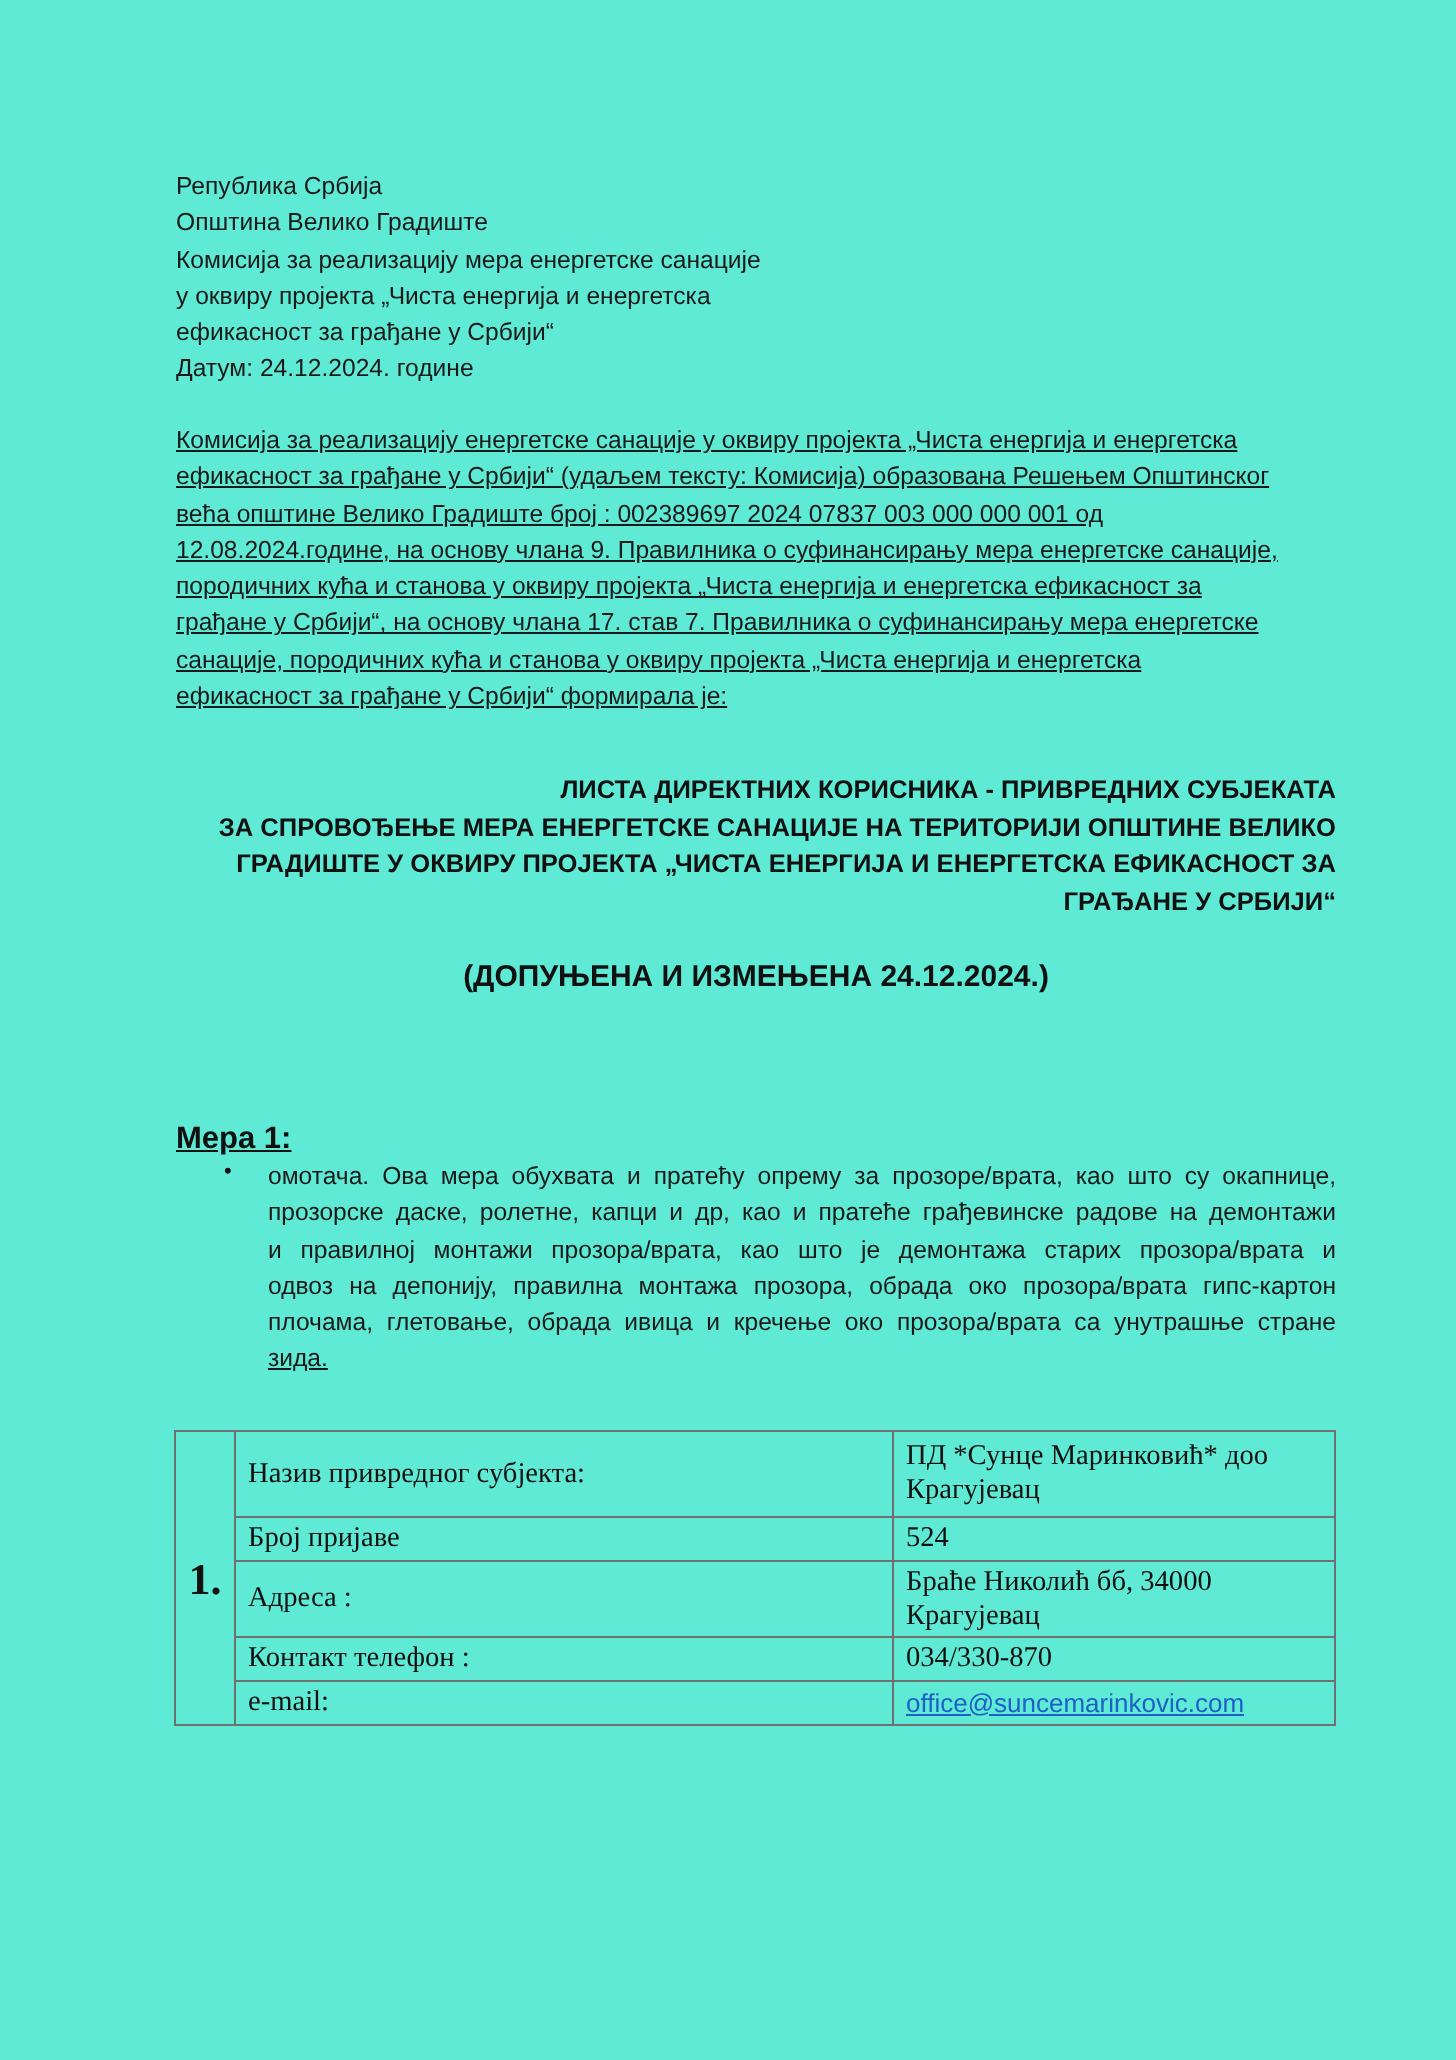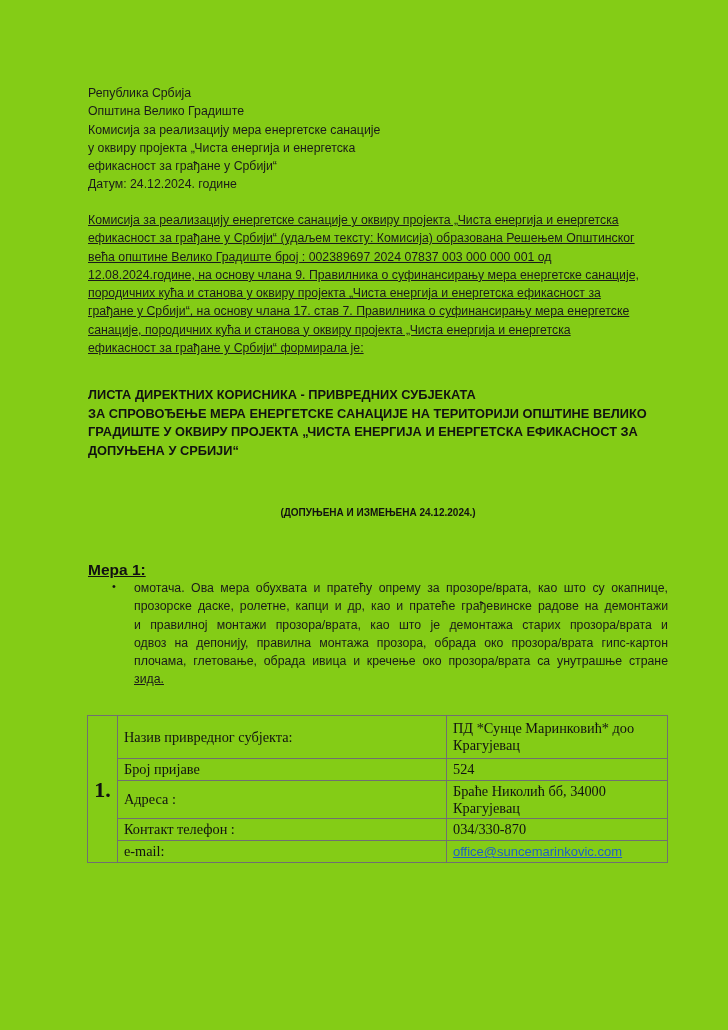--- a/index.html
+++ b/index.html
@@ -1,28 +1,28 @@
 <!DOCTYPE html>
 <html><head>
 <meta charset="utf-8">
 <style>
   html, body { margin: 0; padding: 0; background: #ffffff; }
   body { width: 728px; height: 1030px; position: relative; overflow: hidden;
          font-family: "Liberation Sans", "DejaVu Sans", sans-serif; color: #111; }
-  .page { position: absolute; left: 0; top: 0; width: 728px; height: 1030px; background: #84cc16; }
+  .page { position: absolute; left: 0; top: 0; width: 728px; height: 1030px; background: #5eead4; }
   .para { position: absolute; left: 88px; width: 580px; font-size: 12.3px; line-height: 18.3px; color: #1a1a1a; }
   .header-block { top: 84px; }
   .header-block div { white-space: nowrap; }
   .intro { top: 211px; }
   .intro div { white-space: nowrap; text-decoration: underline; }
-  .title-block { position: absolute; left: 88px; width: 580px; top: 386px; text-align: left;
+  .title-block { position: absolute; left: 88px; width: 580px; top: 386px; text-align: right;
                  font-weight: bold; font-size: 12.8px; line-height: 18.5px; color: #111; }
   .title-block div { white-space: nowrap; }
-  .subtitle { position: absolute; left: 88px; width: 580px; top: 507px; text-align: center;
-              font-weight: bold; font-size: 10px; color: #111; }
+  .subtitle { position: absolute; left: 88px; width: 580px; top: 480px; text-align: center;
+              font-weight: bold; font-size: 15px; color: #111; }
   .measure-heading { position: absolute; left: 88px; top: 561px; font-size: 15.5px; font-weight: bold;
                      text-decoration: underline; color: #111; }
   .bullet-wrap { position: absolute; left: 112px; top: 579px; width: 556px; }
   .bullet-dot { position: absolute; left: 0; top: 1px; font-size: 11px; }
   .bullet-text { position: absolute; left: 22px; width: 534px; font-size: 12.3px; line-height: 18.3px;
                  text-align: justify; color: #1a1a1a; }
   .bullet-text div { text-align: justify; text-align-last: justify; white-space: nowrap; }
   .bullet-text div.last { text-align-last: left; text-decoration: underline; }
   table.info { position: absolute; left: 87px; top: 715px; width: 581px; border-collapse: collapse;
                font-family: "Liberation Serif", "DejaVu Serif", serif; font-size: 14.3px; color: #111; }
@@ -60,21 +60,21 @@
     <div>породичних кућа и станова у оквиру пројекта „Чиста енергија и енергетска ефикасност за</div>
     <div>грађане у Србији“, на основу члана 17. став 7. Правилника о суфинансирању мера енергетске</div>
     <div>санације, породичних кућа и станова у оквиру пројекта „Чиста енергија и енергетска</div>
     <div>ефикасност за грађане у Србији“ формирала је:</div>
   </div>
 
   <div class="title-block">
     <div>ЛИСТА ДИРЕКТНИХ КОРИСНИКА - ПРИВРЕДНИХ СУБЈЕКАТА</div>
     <div>ЗА СПРОВОЂЕЊЕ МЕРА ЕНЕРГЕТСКЕ САНАЦИЈЕ НА ТЕРИТОРИЈИ ОПШТИНЕ ВЕЛИКО</div>
     <div>ГРАДИШТЕ У ОКВИРУ ПРОЈЕКТА „ЧИСТА ЕНЕРГИЈА И ЕНЕРГЕТСКА ЕФИКАСНОСТ ЗА</div>
-    <div>ДОПУЊЕНА У СРБИЈИ“</div>
+    <div>ГРАЂАНЕ У СРБИЈИ“</div>
   </div>
 
   <div class="subtitle">(ДОПУЊЕНА И ИЗМЕЊЕНА 24.12.2024.)</div>
 
   <div class="measure-heading">Мера 1:</div>
 
   <div class="bullet-wrap">
     <span class="bullet-dot">•</span>
     <div class="bullet-text">
       <div>омотача. Ова мера обухвата и пратећу опрему за прозоре/врата, као што су окапнице,</div>

